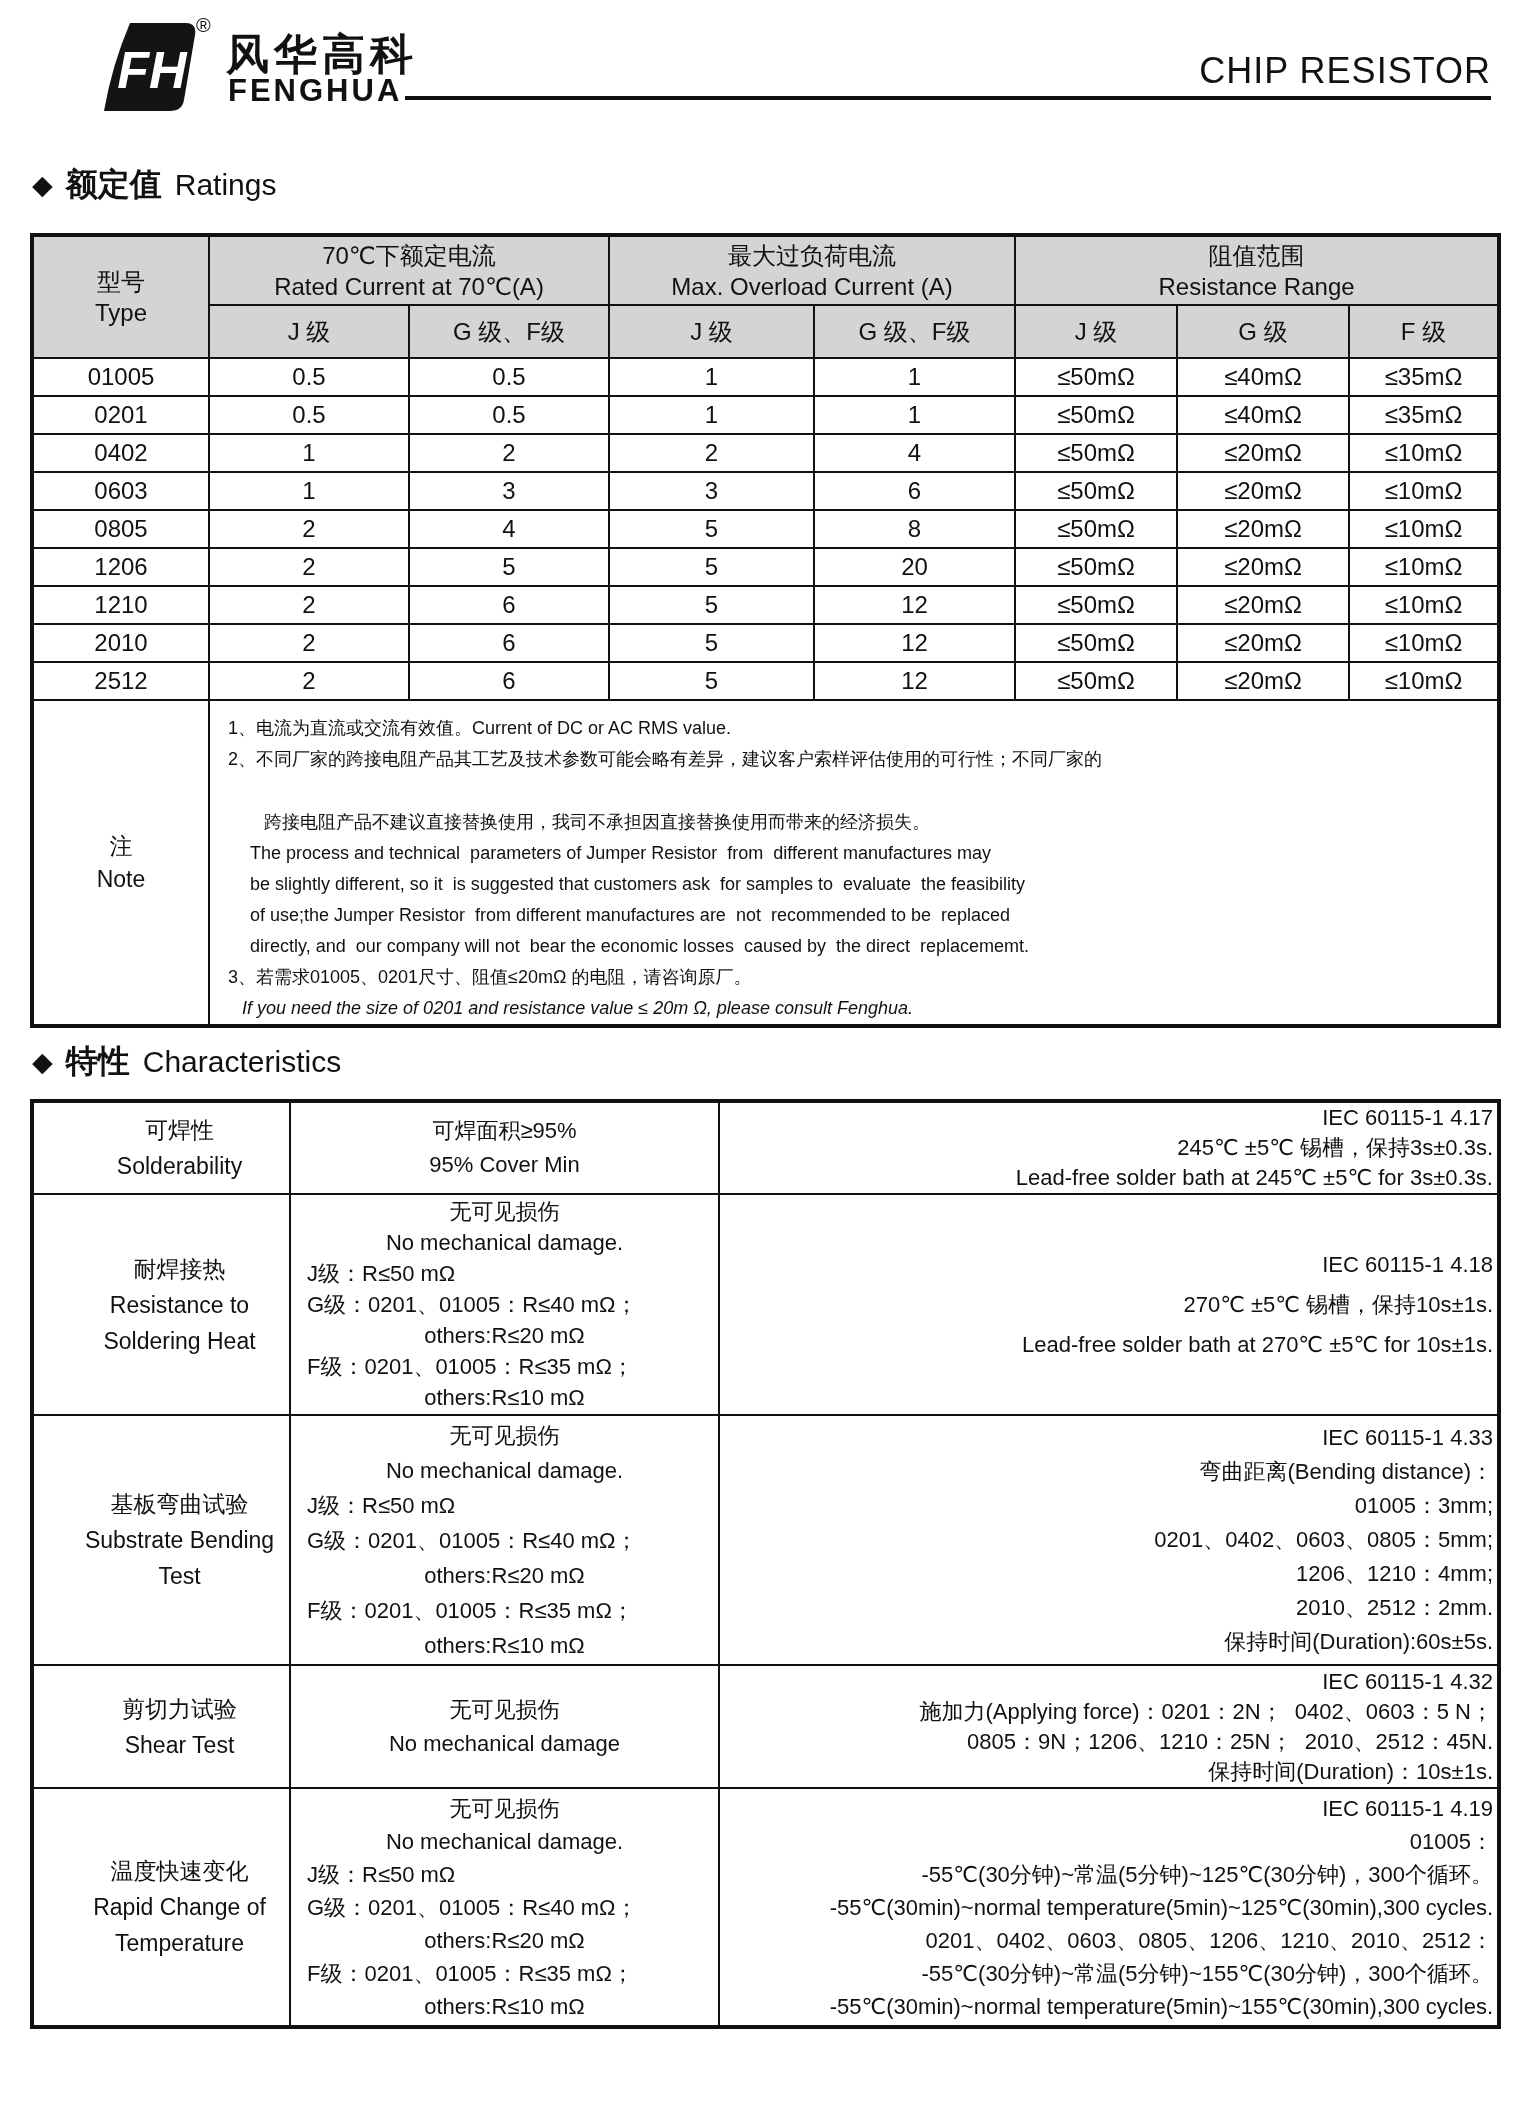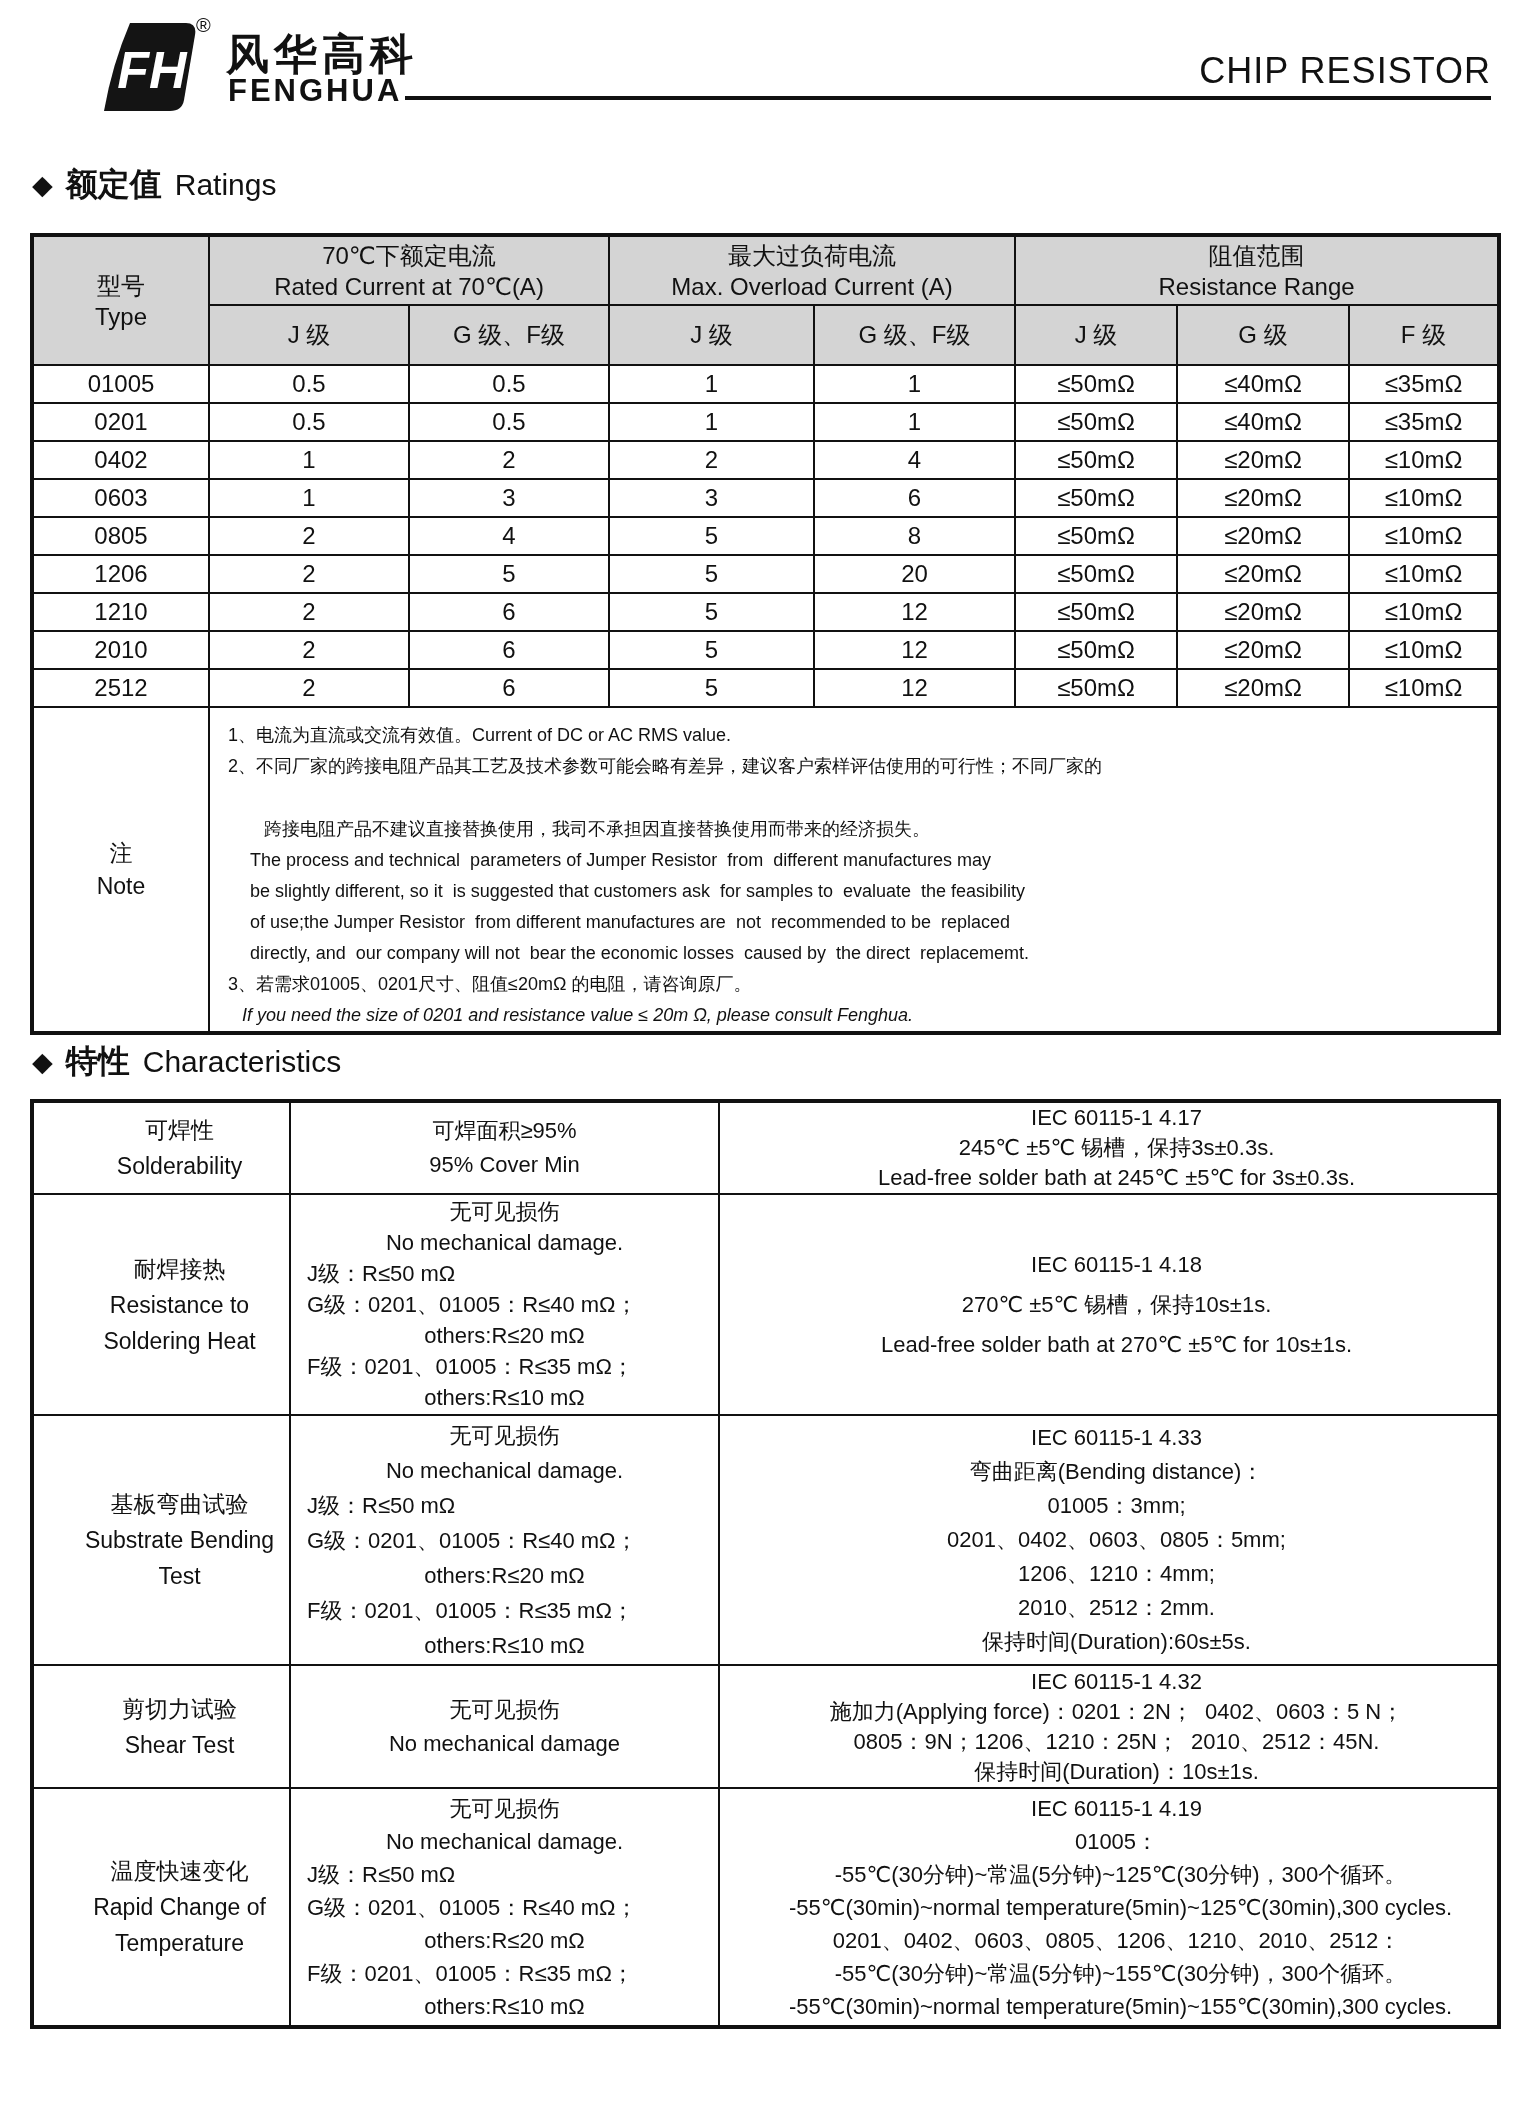--- a/index.html
+++ b/index.html
@@ -23,38 +23,38 @@
   .title-en{font-size:30px;font-weight:500;}
 
   
   table{position:absolute;left:30px;width:1467px;border-collapse:collapse;table-layout:fixed;
         border:4px solid #111;}
   td{border:2px solid #111;padding:0;text-align:center;vertical-align:middle;overflow:hidden;}
   .gray{background:#d4d4d4;}
 
   
   #ratings-table{top:233px;}
-  .rt-h1{height:70px;} .rt-h2{height:60px;} .rt-d{height:38px;} .rt-note{height:300px;}
+  .rt-h1{height:70px;} .rt-h2{height:53px;} .rt-d{height:38px;} .rt-note{height:300px;}
   .hline{font-size:24px;line-height:31px;}
   .rt-h2 td{font-size:24px;}
   .rt-d td{font-size:24px;}
   .note-label .hline{font-size:23px;line-height:33px;}
   .note-body{text-align:left;padding:12px 6px 0 18px;}
   .note-line{font-size:18px;line-height:31px;white-space:pre;}
   .ind1{padding-left:36px;margin-top:32px;} .ind2{padding-left:22px;} .ind3{padding-left:14px;font-style:italic;}
 
   
   #char-table{top:1099px;}
   .ct-h{height:71px;}
   .ct-r1{height:92px;} .ct-r2{height:221px;} .ct-r3{height:250px;} .ct-r4{height:123px;} .ct-r5{height:239px;}
   .ct-h .hline{font-size:23px;line-height:30px;}
   .item-cell div{font-size:23px;line-height:36px;margin-left:36px;}
   .spec-line{font-size:22px;}
   .sl{text-align:left;padding-left:16px;}
-  .method-cell{text-align:center;padding-left:20px;padding-right:4px;}
+  .method-cell{text-align:right;padding-left:20px;padding-right:4px;}
   .method-line{font-size:22px;white-space:pre;}
   .mi{padding-left:8px;}
   .ct-r1 .spec-line{line-height:34px;} .ct-r1 .method-line{line-height:30px;}
   .ct-r2 .spec-line{line-height:31px;} .ct-r2 .method-line{line-height:40px;}
   .ct-r3 .spec-line{line-height:35px;} .ct-r3 .method-line{line-height:34px;}
   .ct-r4 .spec-line{line-height:34px;} .ct-r4 .method-line{line-height:30px;}
   .ct-r5 .spec-line{line-height:33px;} .ct-r5 .method-line{line-height:33px;}
 </style>
 </head>
 <body>

